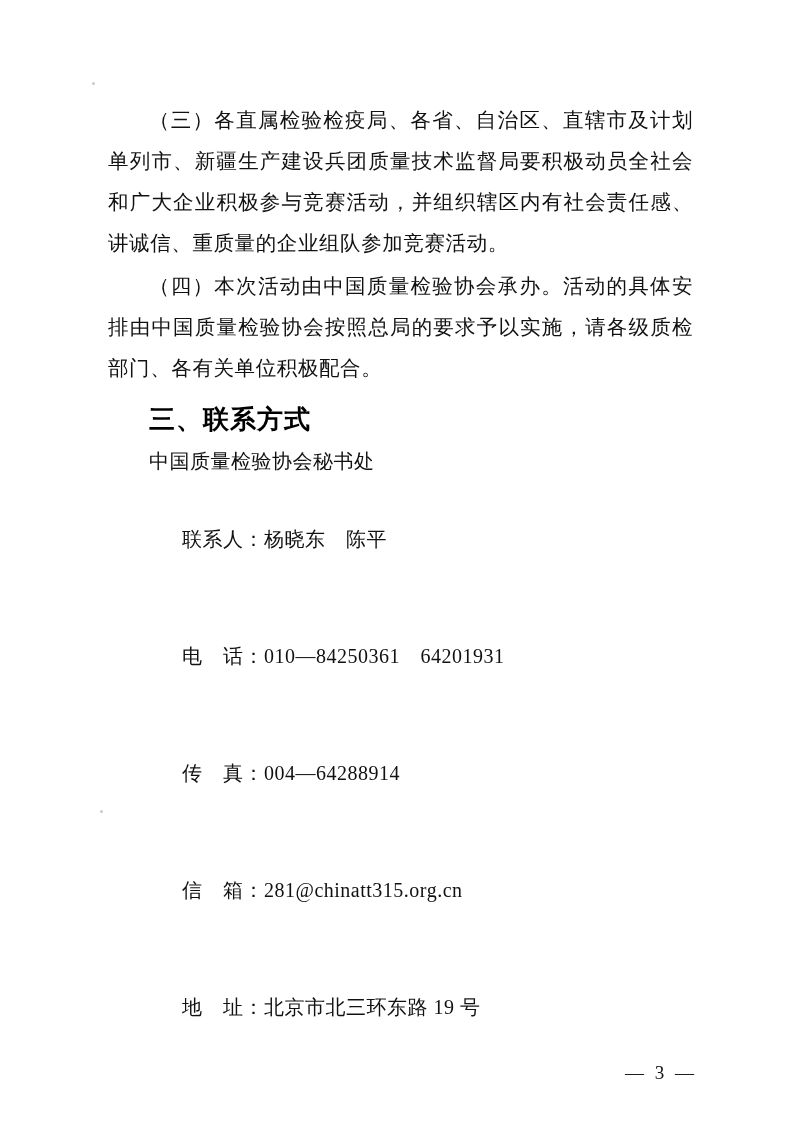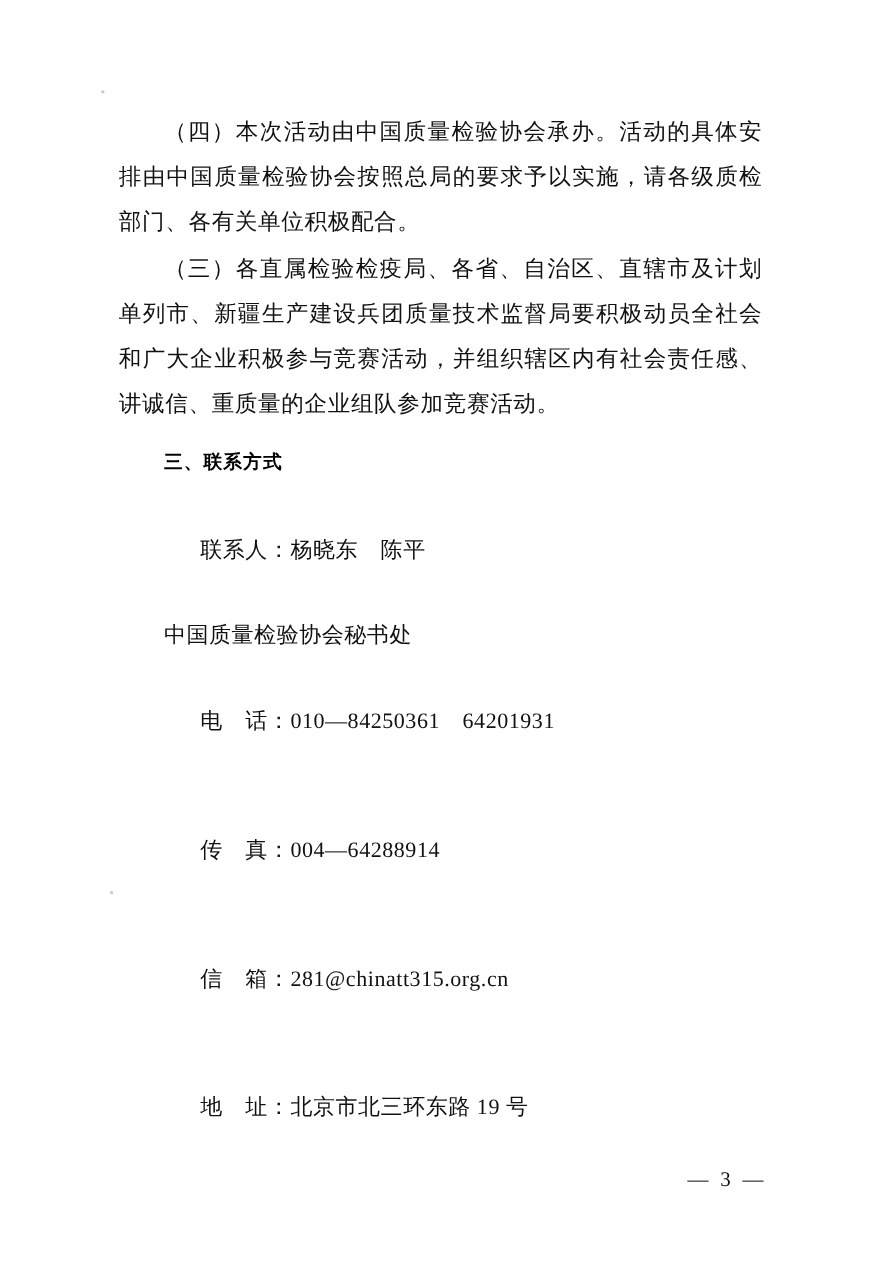--- a/index.html
+++ b/index.html
@@ -27,21 +27,21 @@
     line-height: 41px;
     text-align: justify;
     letter-spacing: 0.6px;
     margin: 0 0 2px 0;
     color: #111;
   }
   .para.indent {
     text-indent: 41px;
   }
   .section-title {
-    font-size: 17px;
+    font-size: 26px;
     font-weight: bold;
     line-height: 41px;
     margin: 10px 0 0 0;
     text-indent: 41px;
     letter-spacing: 1px;
     color: #000;
   }
   .contact-block {
     margin-top: 2px;
   }
@@ -76,31 +76,31 @@
   }
 </style>
 </head>
 <body>
 
 <div class="page">
 
   <div class="speck" style="left:92px; top:82px;"></div>
   <div class="speck" style="left:100px; top:810px;"></div>
 
+  <p class="para indent">（三）各直属检验检疫局、各省、自治区、直辖市及计划单列市、新疆生产建设兵团质量技术监督局要积极动员全社会和广大企业积极参与竞赛活动，并组织辖区内有社会责任感、讲诚信、重质量的企业组队参加竞赛活动。</p>
   <p class="para indent">（四）本次活动由中国质量检验协会承办。活动的具体安排由中国质量检验协会按照总局的要求予以实施，请各级质检部门、各有关单位积极配合。</p>
-  <p class="para indent">（三）各直属检验检疫局、各省、自治区、直辖市及计划单列市、新疆生产建设兵团质量技术监督局要积极动员全社会和广大企业积极参与竞赛活动，并组织辖区内有社会责任感、讲诚信、重质量的企业组队参加竞赛活动。</p>
 
   <h2 class="section-title">三、联系方式</h2>
 
   <div class="contact-block">
+    <div class="contact-line">中国质量检验协会秘书处</div>
+
     <div class="contact-line">
       <span class="lbl">联系人：</span><span class="val">杨晓东　陈平</span>
     </div>
-
-    <div class="contact-line">中国质量检验协会秘书处</div>
     <div class="contact-line">
       <span class="lbl">电　话：</span><span class="val">010—84250361　64201931</span>
     </div>
     <div class="contact-line">
       <span class="lbl">传　真：</span><span class="val">004—64288914</span>
     </div>
     <div class="contact-line">
       <span class="lbl">信　箱：</span><span class="val">281@chinatt315.org.cn</span>
     </div>
     <div class="contact-line">

